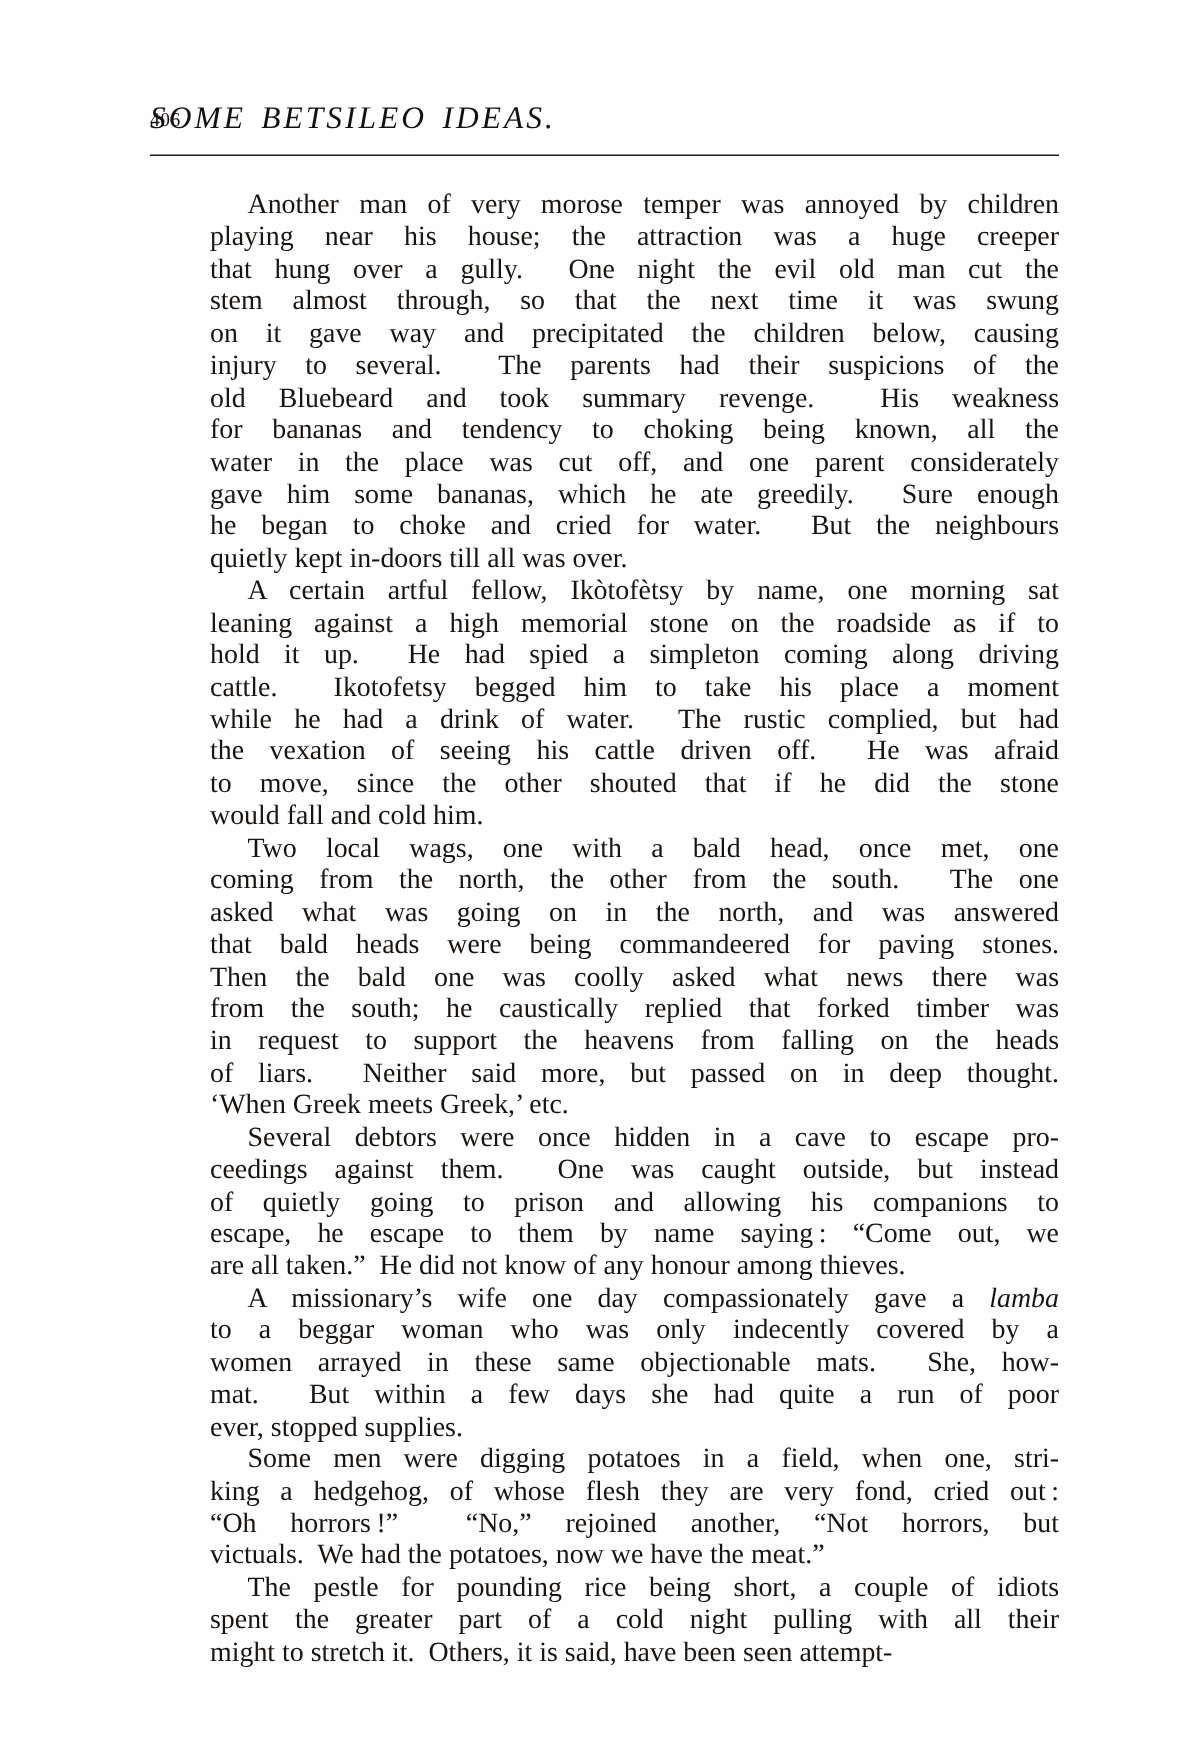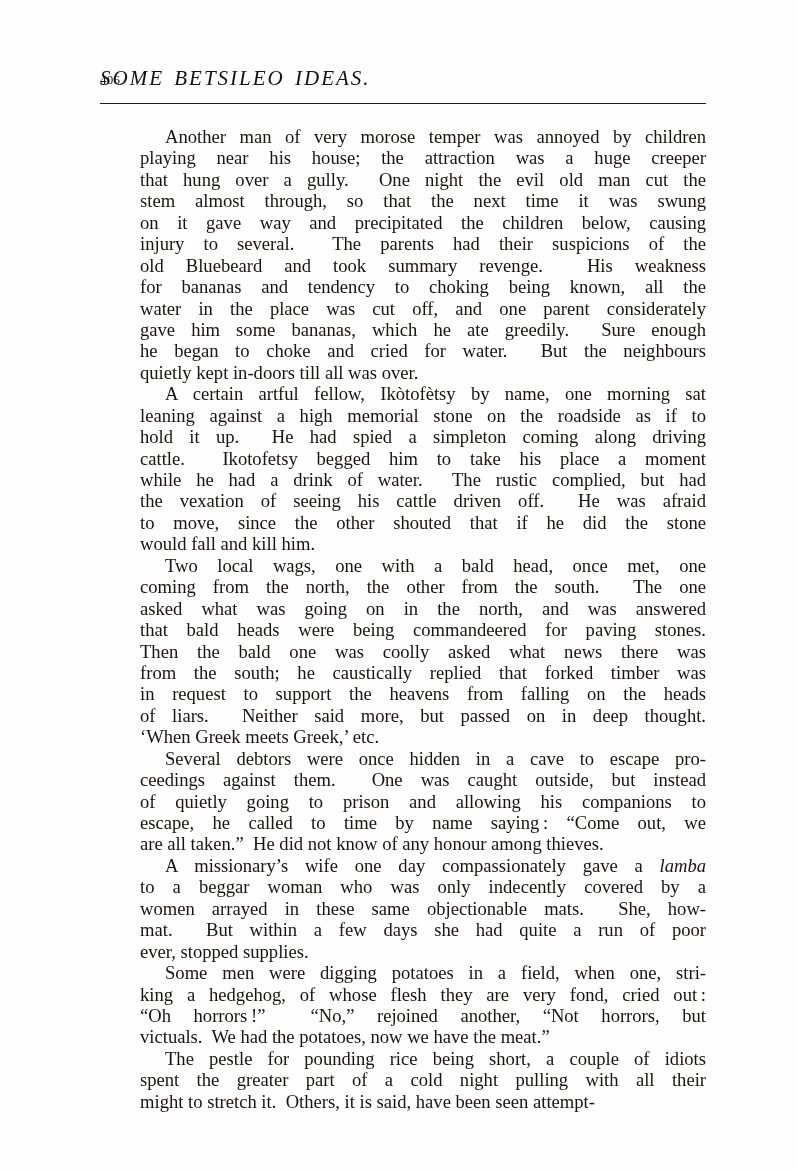--- a/index.html
+++ b/index.html
@@ -116,34 +116,34 @@
       <span class="ln">gave him some bananas, which he ate greedily.  Sure enough</span>
       <span class="ln">he began to choke and cried for water.  But the neighbours</span>
       <span class="ln last">quietly kept in-doors till all was over.</span>
       <span class="ln indent">A certain artful fellow, Ikòtofètsy by name, one morning sat</span>
       <span class="ln">leaning against a high memorial stone on the roadside as if to</span>
       <span class="ln">hold it up.  He had spied a simpleton coming along driving</span>
       <span class="ln">cattle.  Ikotofetsy begged him to take his place a moment</span>
       <span class="ln">while he had a drink of water.  The rustic complied, but had</span>
       <span class="ln">the vexation of seeing his cattle driven off.  He was afraid</span>
       <span class="ln">to move, since the other shouted that if he did the stone</span>
-      <span class="ln last">would fall and kill him.</span>
+      <span class="ln last">would fall and cold him.</span>
       <span class="ln indent">Two local wags, one with a bald head, once met, one</span>
       <span class="ln">coming from the north, the other from the south.  The one</span>
       <span class="ln">asked what was going on in the north, and was answered</span>
       <span class="ln">that bald heads were being commandeered for paving stones.</span>
       <span class="ln">Then the bald one was coolly asked what news there was</span>
       <span class="ln">from the south; he caustically replied that forked timber was</span>
       <span class="ln">in request to support the heavens from falling on the heads</span>
       <span class="ln">of liars.  Neither said more, but passed on in deep thought.</span>
       <span class="ln last">‘When Greek meets Greek,’ etc.</span>
       <span class="ln indent">Several debtors were once hidden in a cave to escape pro-</span>
       <span class="ln">ceedings against them.  One was caught outside, but instead</span>
       <span class="ln">of quietly going to prison and allowing his companions to</span>
-      <span class="ln">escape, he called to time by name saying : “Come out, we</span>
+      <span class="ln">escape, he escape to them by name saying : “Come out, we</span>
       <span class="ln last">are all taken.”  He did not know of any honour among thieves.</span>
       <span class="ln indent">A missionary’s wife one day compassionately gave a <span class="it">lamba</span></span>
       <span class="ln">to a beggar woman who was only indecently covered by a</span>
       <span class="ln">women arrayed in these same objectionable mats.  She, how-</span>
       <span class="ln">mat.  But within a few days she had quite a run of poor</span>
       <span class="ln last">ever, stopped supplies.</span>
       <span class="ln indent">Some men were digging potatoes in a field, when one, stri-</span>
       <span class="ln">king a hedgehog, of whose flesh they are very fond, cried out :</span>
       <span class="ln">“Oh horrors !”  “No,” rejoined another, “Not horrors, but</span>
       <span class="ln last">victuals.  We had the potatoes, now we have the meat.”</span>

